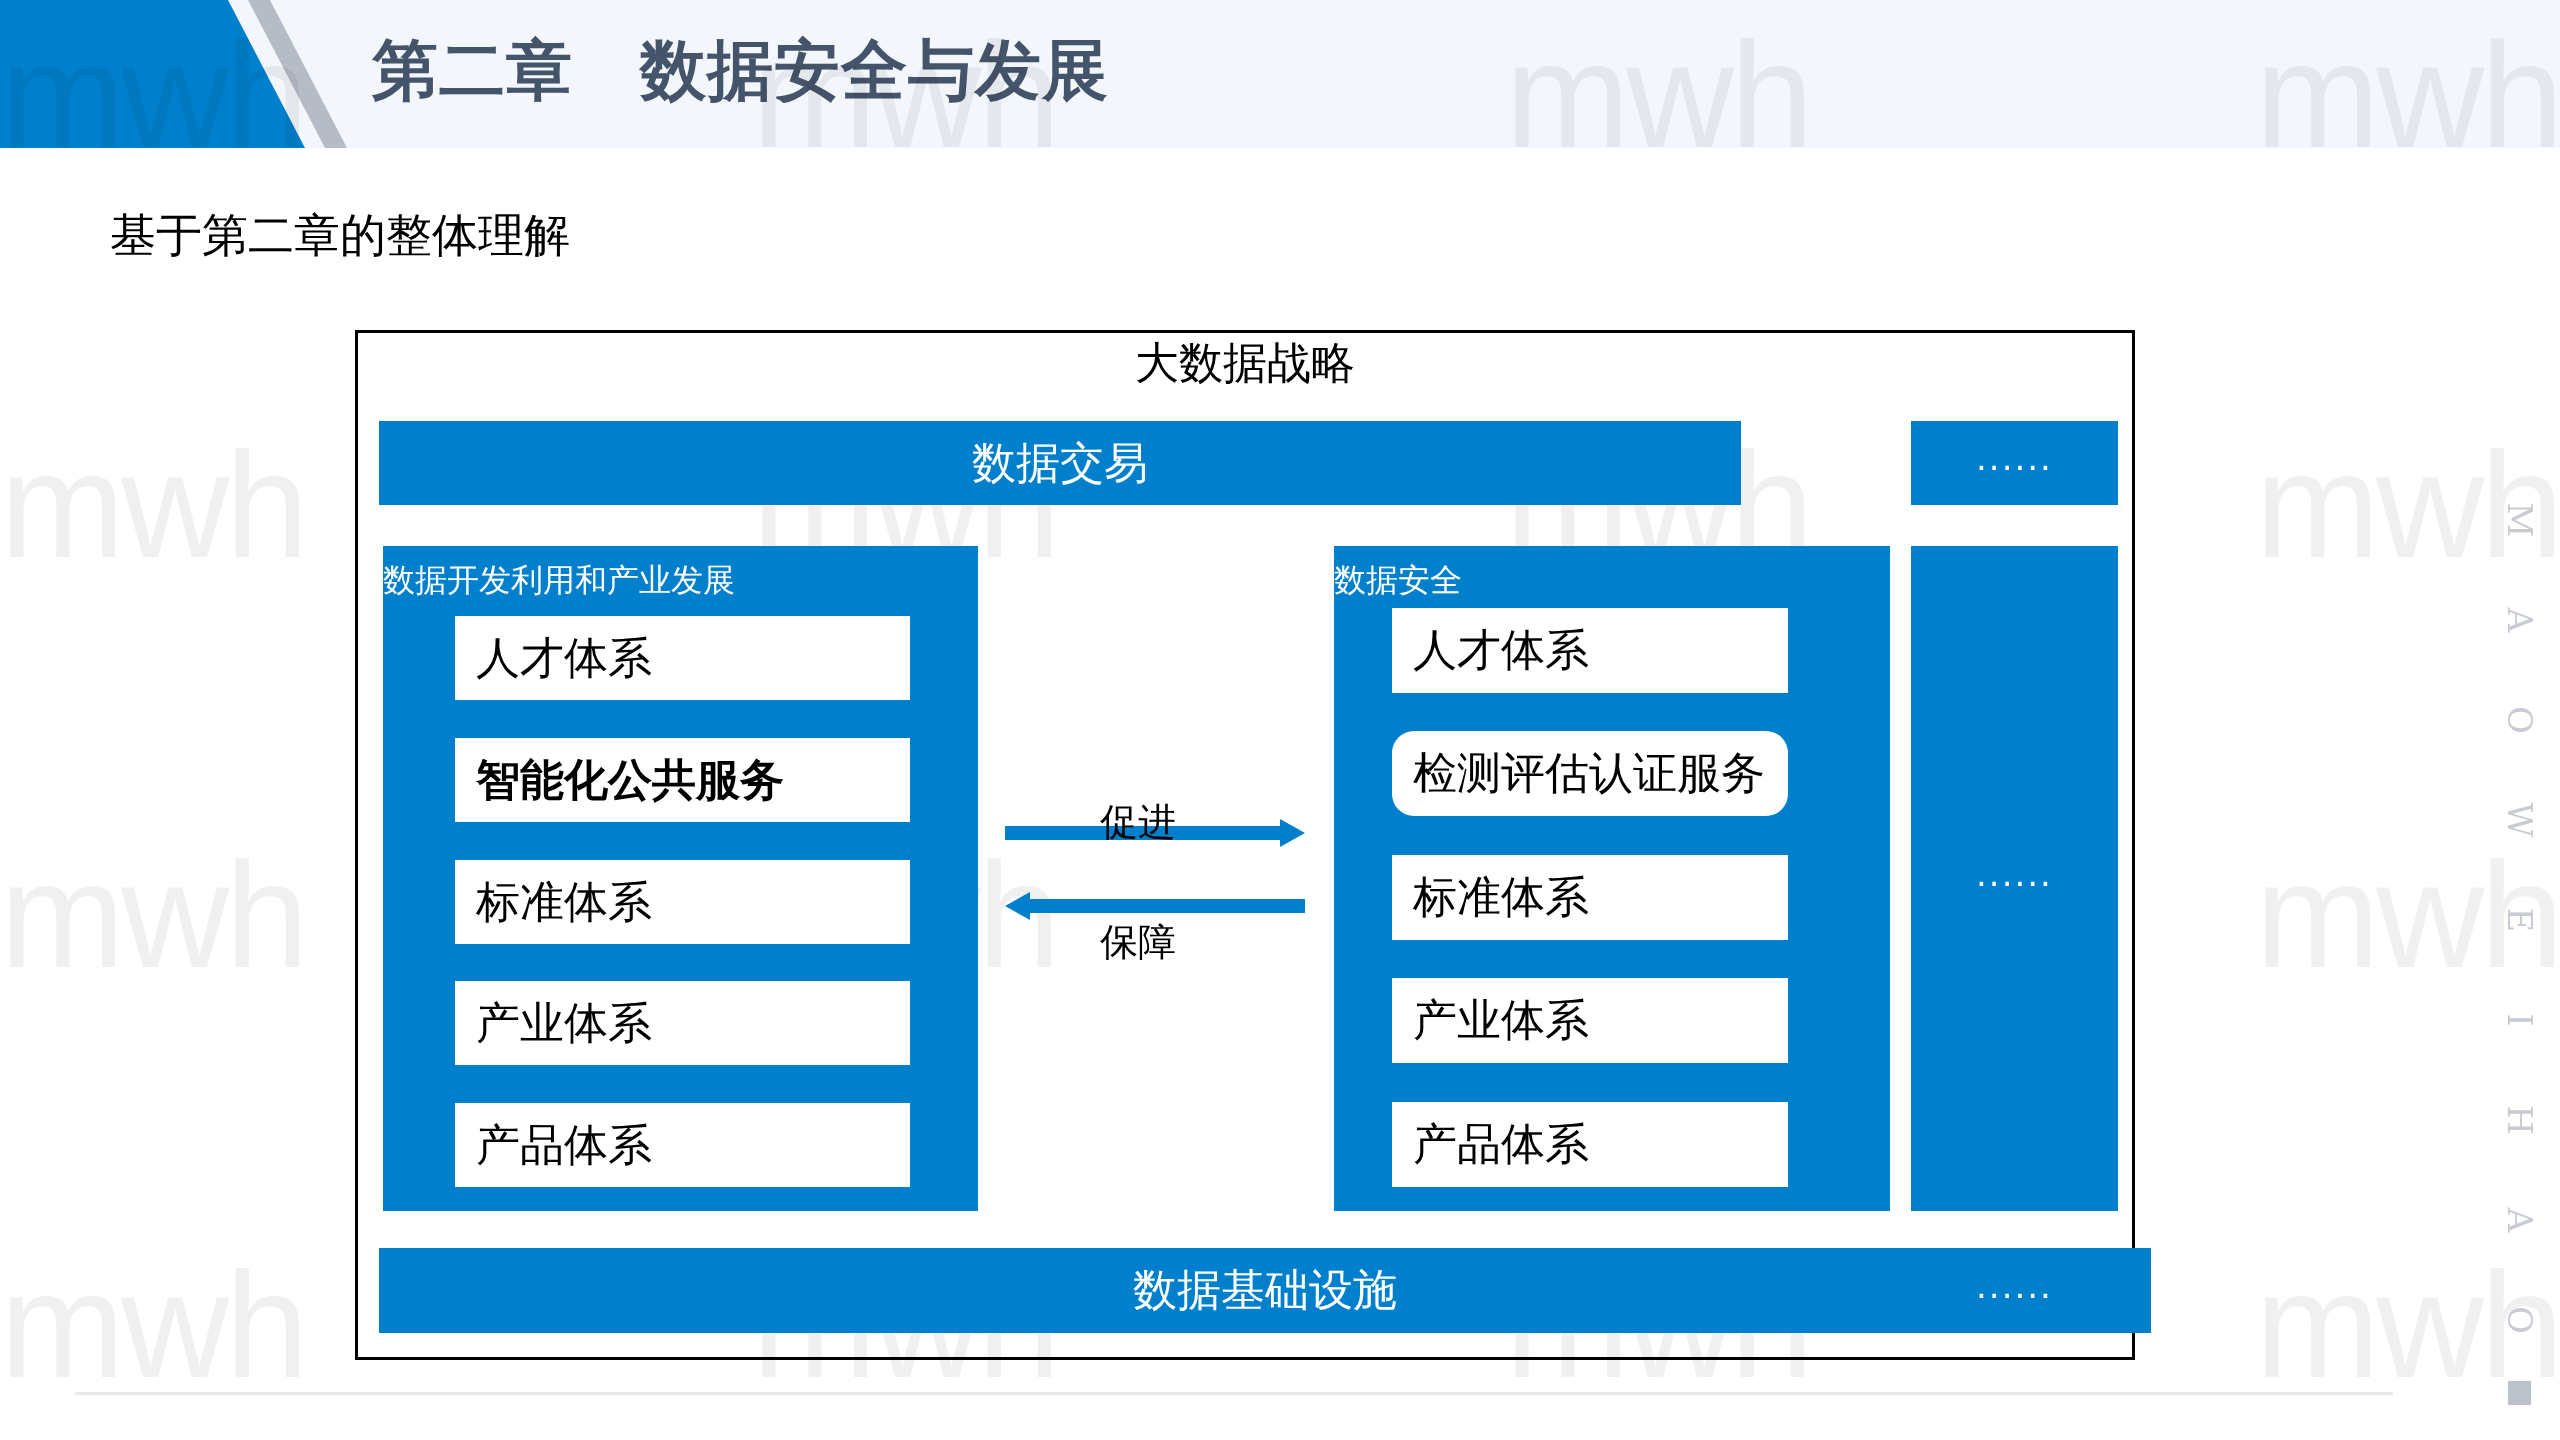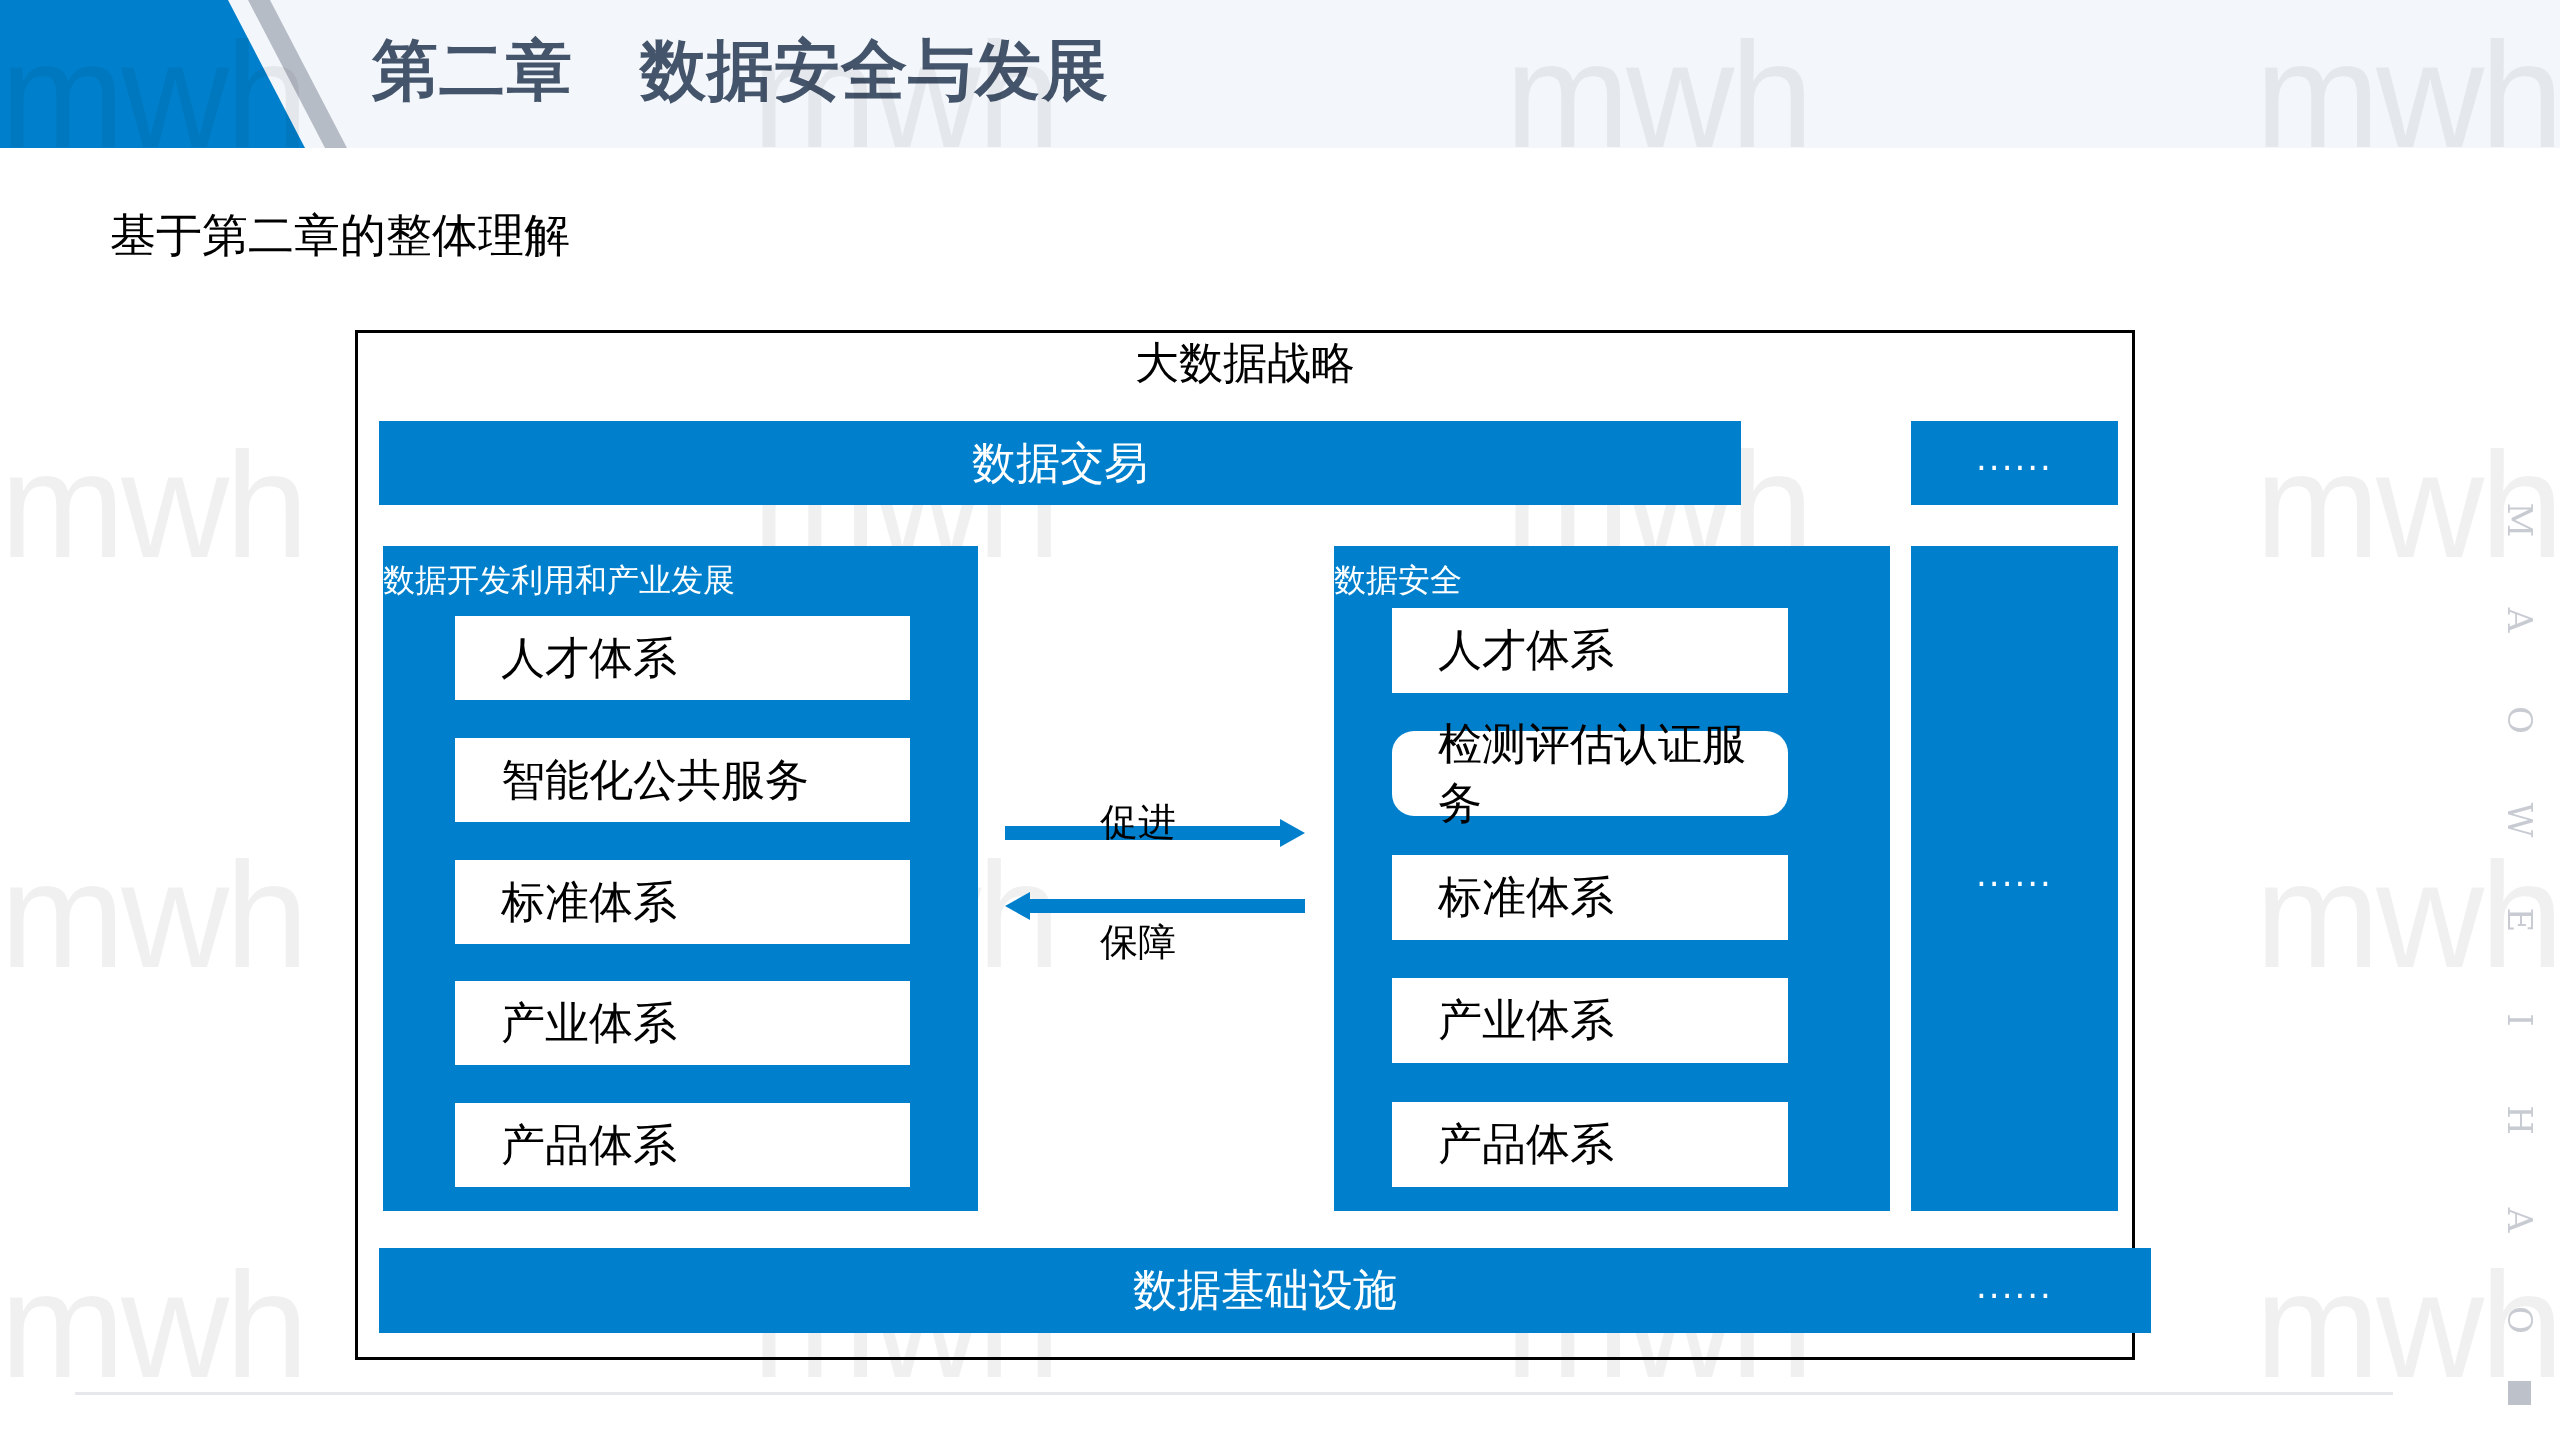--- a/index.html
+++ b/index.html
@@ -37,21 +37,21 @@
 
   
   .diagram-frame { left: 355px; top: 330px; width: 1780px; height: 1030px; border: 3px solid #000; box-sizing: border-box; background: transparent; }
   .diagram-title { left: 355px; top: 335px; width: 1780px; text-align: center; font-size: 44px; color: #000; line-height: 56px; }
   .blue { background: #0080cc; color: #fff; }
   .bar { display: flex; align-items: center; justify-content: center; font-size: 44px; }
   .dots { font-size: 34px; letter-spacing: 2px; padding-bottom: 10px; }
   .col-title { position: absolute; left: 0; right: 0; text-align: left; color: #fff; font-size: 32px; line-height: 56px; }
   .card {
     position: absolute; background: #fff; color: #000; font-size: 44px;
-    display: flex; align-items: center; box-sizing: border-box; padding-left: 46px;
+    display: flex; align-items: center; box-sizing: border-box; padding-left: 21px;
   }
   .arrow-label { font-size: 38px; color: #000; line-height: 44px; }
 
   .footer-line { left: 75px; top: 1392px; width: 2318px; height: 3px; background: #e6e8ec; }
   .side-text {
     left: 2500px; top: 470px; width: 40px; color: #c8ccd2; font-family: "DejaVu Serif", serif;
     font-size: 34px; text-align: center; line-height: 100px;
   }
   .side-text span { display: block; transform: rotate(90deg); }
   .side-block { left: 2508px; top: 1381px; width: 23px; height: 24px; background: #bcc1ca; }
@@ -91,21 +91,21 @@
 </div>
 <div class="abs blue bar" style="left:1911px;top:421px;width:207px;height:84px;">
   <span class="dots">......</span>
 </div>
 
 <div class="abs blue" style="left:383px;top:546px;width:595px;height:665px;">
   <div class="col-title" style="top:6px;">数据开发利用和产业发展</div>
   <div class="card" style="left:72px;top:70px;width:455px;height:84px;">
       <span>人才体系</span>
     </div>
-  <div class="card" style="left:72px;top:192px;width:455px;height:84px;">
+  <div class="card" style="left:72px;top:192px;width:455px;height:84px;font-weight:bold;">
       <span>智能化公共服务</span>
     </div>
   <div class="card" style="left:72px;top:314px;width:455px;height:84px;">
       <span>标准体系</span>
     </div>
   <div class="card" style="left:72px;top:435px;width:455px;height:84px;">
       <span>产业体系</span>
     </div>
   <div class="card" style="left:72px;top:557px;width:455px;height:84px;">
       <span>产品体系</span>

